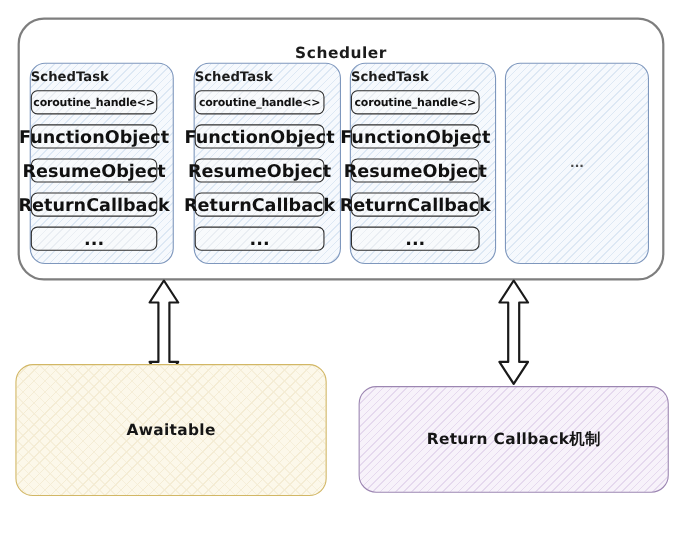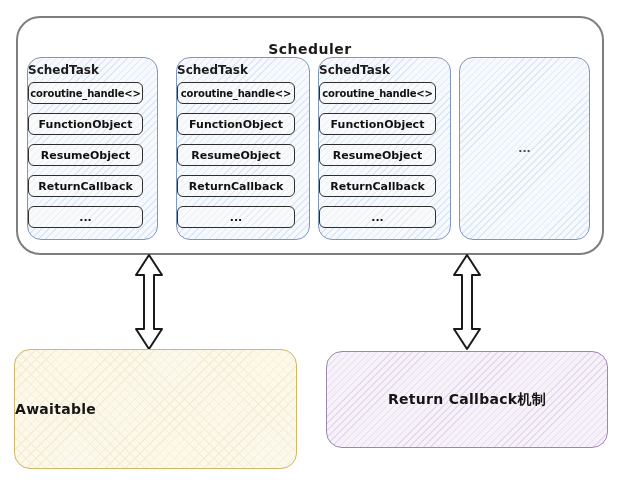--- a/index.html
+++ b/index.html
@@ -65,21 +65,21 @@
     height: 22px;
     flex: none;
     border: 1.5px solid #2e2e2e;
     border-radius: 6px;
     background-color: #f8fafc;
     background-image: repeating-linear-gradient(135deg,
       #eaeef3 0px, #eaeef3 1px, transparent 1px, transparent 5px);
     display: flex;
     align-items: center;
     justify-content: center;
-    font-size: 11px;
+    font-size: 16px;
     font-weight: bold;
     white-space: nowrap;
     color: #111;
   }
   .task-item.tight { font-size: 10px; letter-spacing: -0.2px; }
 
   
   .more-box {
     position: absolute;
     left: 459px; top: 57px;
@@ -101,30 +101,31 @@
     position: absolute;
     top: 254px;
     width: 30px; height: 96px;
   }
   .arrow-left  { left: 134px; }
   .arrow-right { left: 452px; }
 
   
   .awaitable-box {
     position: absolute;
-    left: 14px; top: 349px;
+    left: 14px; top: 331px;
     width: 283px; height: 120px;
     border: 1.6px solid #d2b765;
     border-radius: 16px;
     background-color: #fcf8ea;
     background-image:
       repeating-linear-gradient(135deg, #f4ecd4 0px, #f4ecd4 1px, transparent 1px, transparent 7px),
       repeating-linear-gradient(45deg,  #f6efda 0px, #f6efda 1px, transparent 1px, transparent 7px);
     display: flex;
     align-items: center;
+    justify-content: center;
   }
   .return-box {
     position: absolute;
     left: 326px; top: 351px;
     width: 282px; height: 97px;
     border: 1.6px solid #9c86b2;
     border-radius: 16px;
     background-color: #f7f2fa;
     background-image: repeating-linear-gradient(135deg,
       #e5d9ee 0px, #e5d9ee 1px, transparent 1px, transparent 5px);

